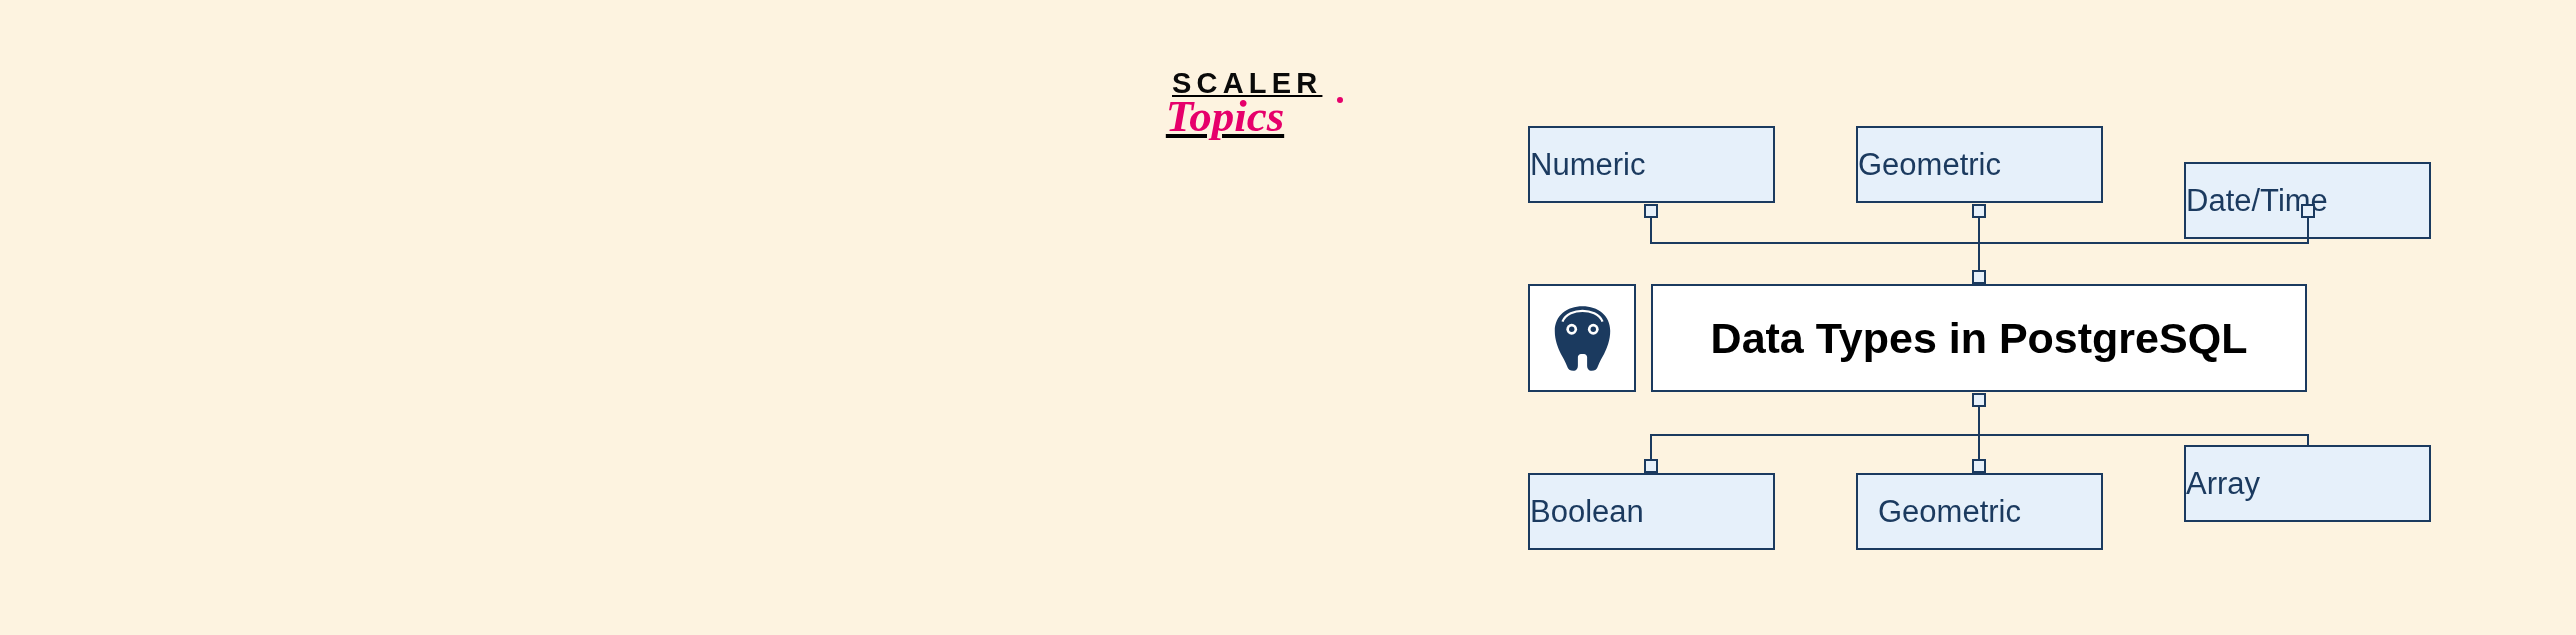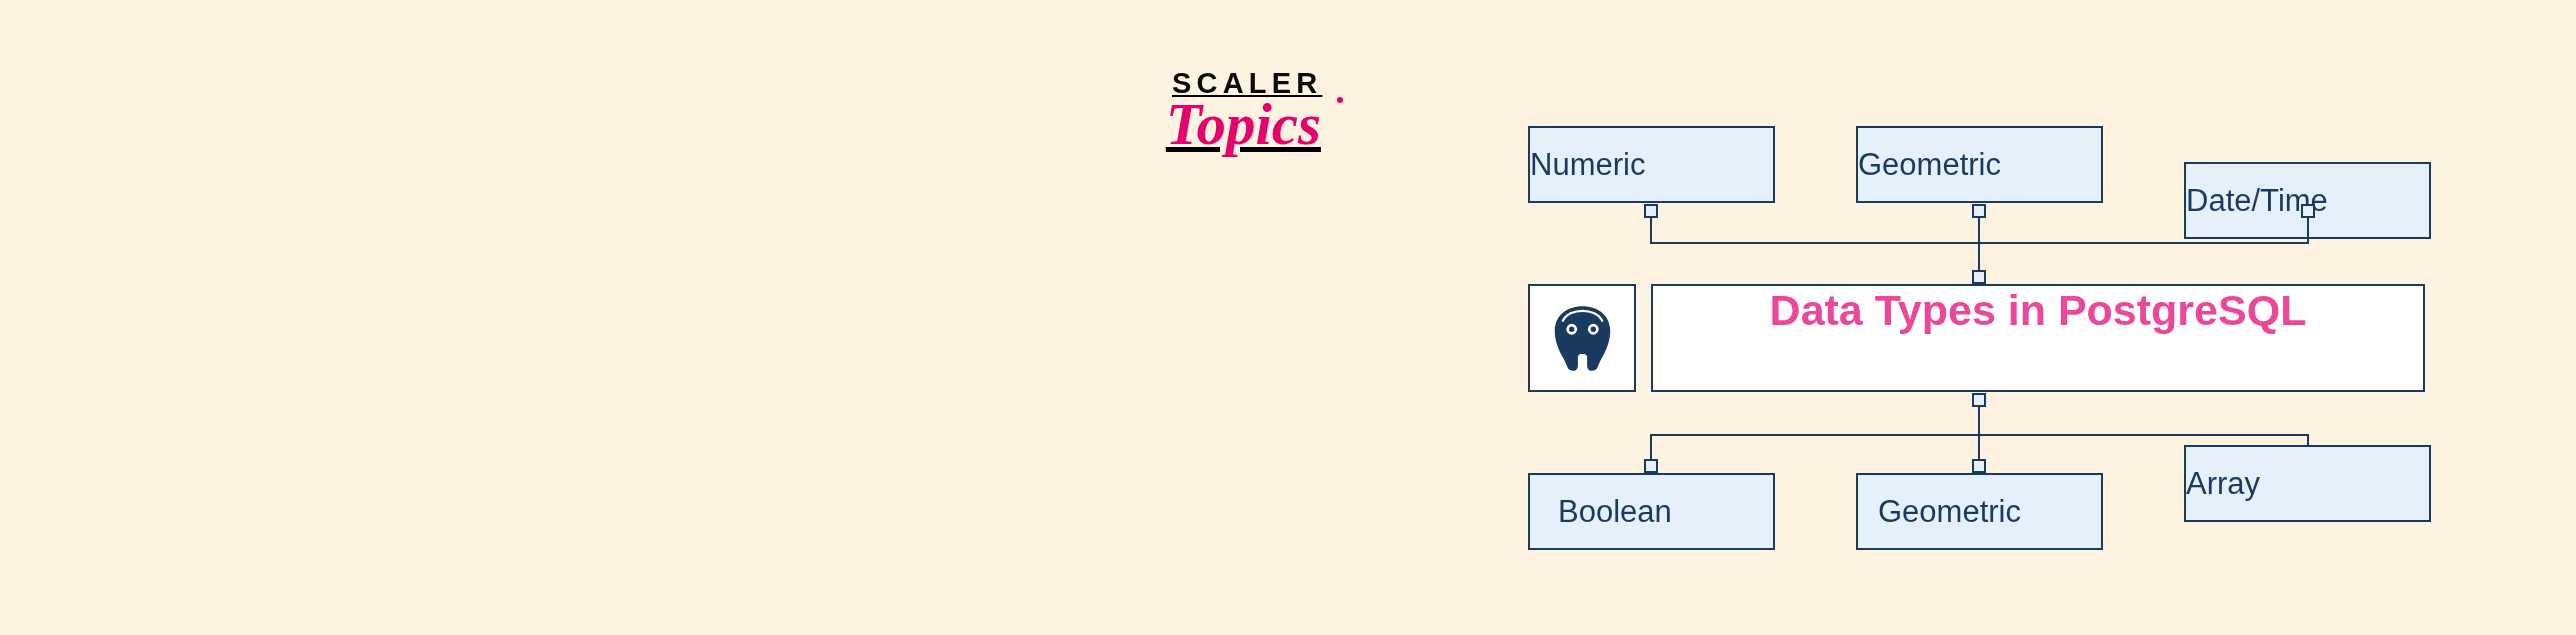--- a/index.html
+++ b/index.html
@@ -22,21 +22,21 @@
     top: 67px;
     text-decoration: underline;
   }
   .logo-line1 {
     font-size: 29px;
     font-weight: 800;
     letter-spacing: 5.2px;
     color: #0a0a0a;
   }
   .logo-line2 {
-    font-size: 59px;
+    font-size: 45px;
     font-weight: 700;
     font-style: italic;
     font-family: "Brush Script MT", cursive;
     color: #e6006b;
     margin-top: -10.3px;
     margin-left: -6.2px;
     position: relative;
   }
   .logo-dot {
     position: absolute;
@@ -60,26 +60,26 @@
     width: 247px;
     height: 77px;
     font-size: 31px;
     font-weight: 400;
   }
   .center-box {
     position: absolute;
     background: #ffffff;
     border: 2.1px solid #1b3a5f;
     display: flex;
-    align-items: flex-start;
+    align-items: center;
     justify-content: center;
-    color: #ec4899;
+    color: #000000;
     font-size: 43px;
     font-weight: 600;
-    width: 774px;
+    width: 656px;
     height: 108px;
   }
   .icon-box {
     position: absolute;
     background: #ffffff;
     border: 2.1px solid #1b3a5f;
     width: 108px;
     height: 108px;
     display: flex;
     align-items: center;
@@ -163,21 +163,21 @@
   <div class="line-h" style="left:1650px; top:434px; width:659px;"></div>
 
   <div class="line-v" style="left:1650px; top:435px; height:25px;"></div>
   <div class="line-v" style="left:1978px; top:435px; height:25px;"></div>
   <div class="line-v" style="left:2307px; top:435px; height:25px;"></div>
 
   <div class="stub" style="left:1644px; top:459px;"></div>
   <div class="stub" style="left:1972px; top:459px;"></div>
   <div class="stub" style="left:2301px; top:459px;"></div>
 
-  <div class="node small-node" style="left:1528px; top:473px;padding-left:28px;">
+  <div class="node small-node" style="left:1528px; top:473px;">
     <span>Boolean</span>
   </div>
   <div class="node small-node" style="left:1856px; top:473px;padding-left:20px;">
     <span>Geometric</span>
   </div>
   <div class="node small-node" style="left:2184px; top:445px;">
     <span>Array</span>
   </div>
 
 </div>

